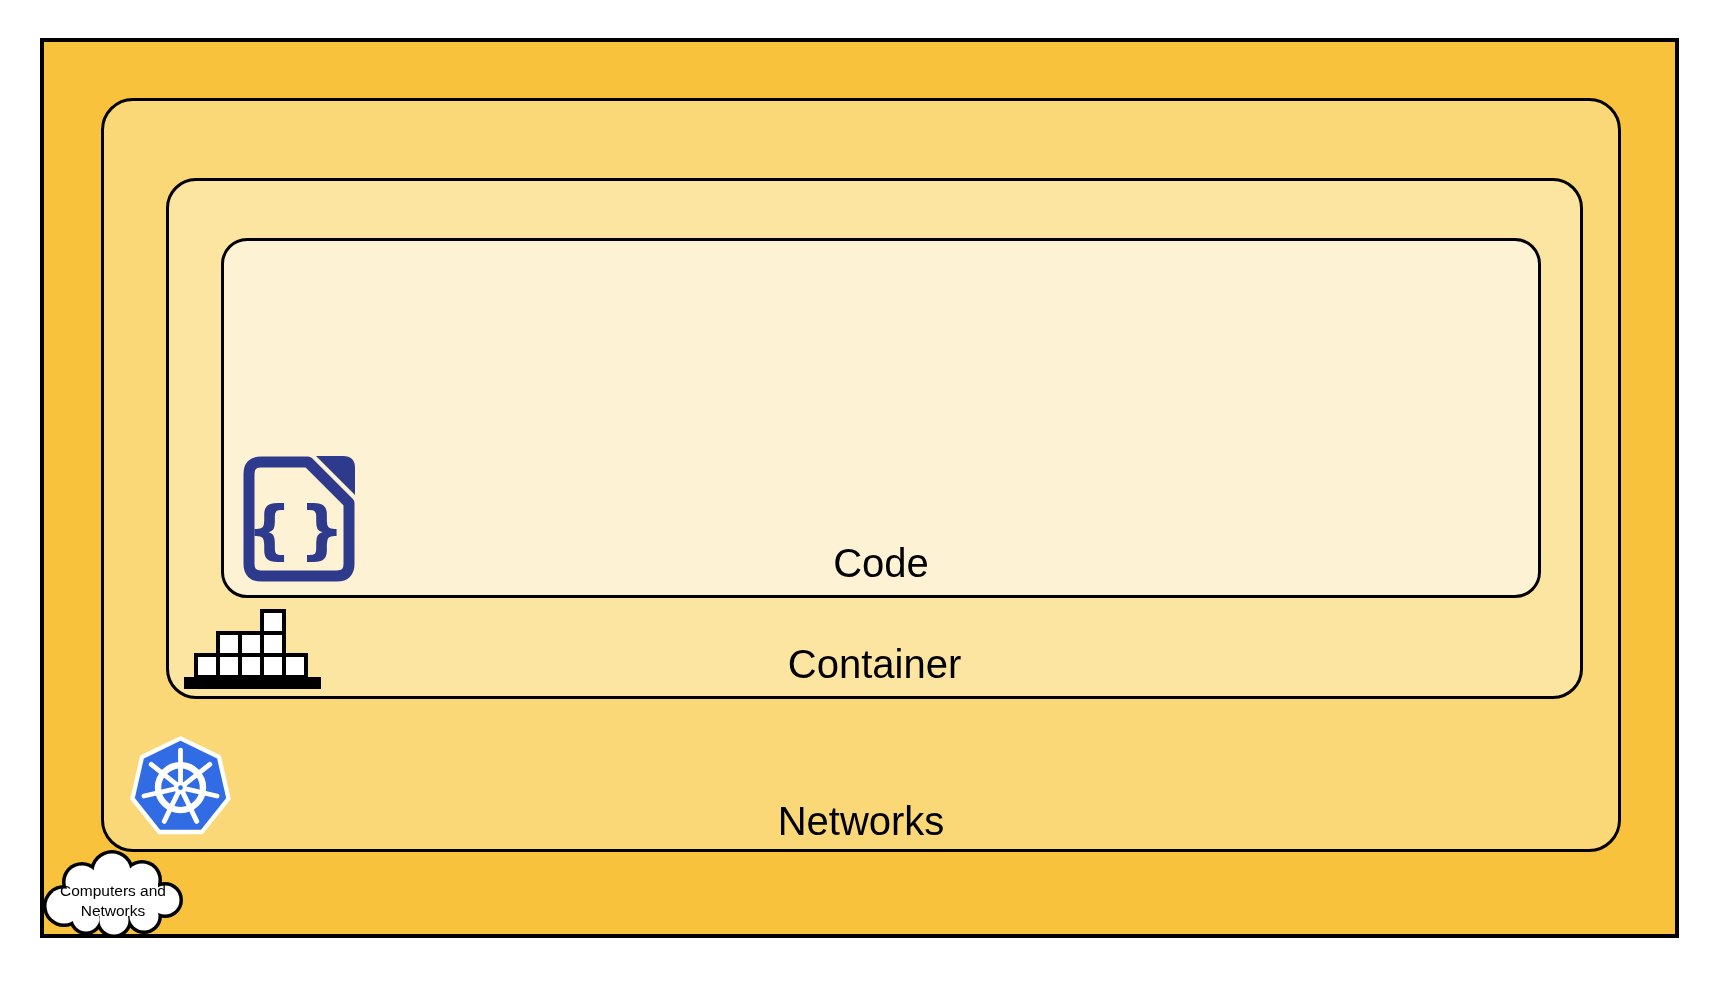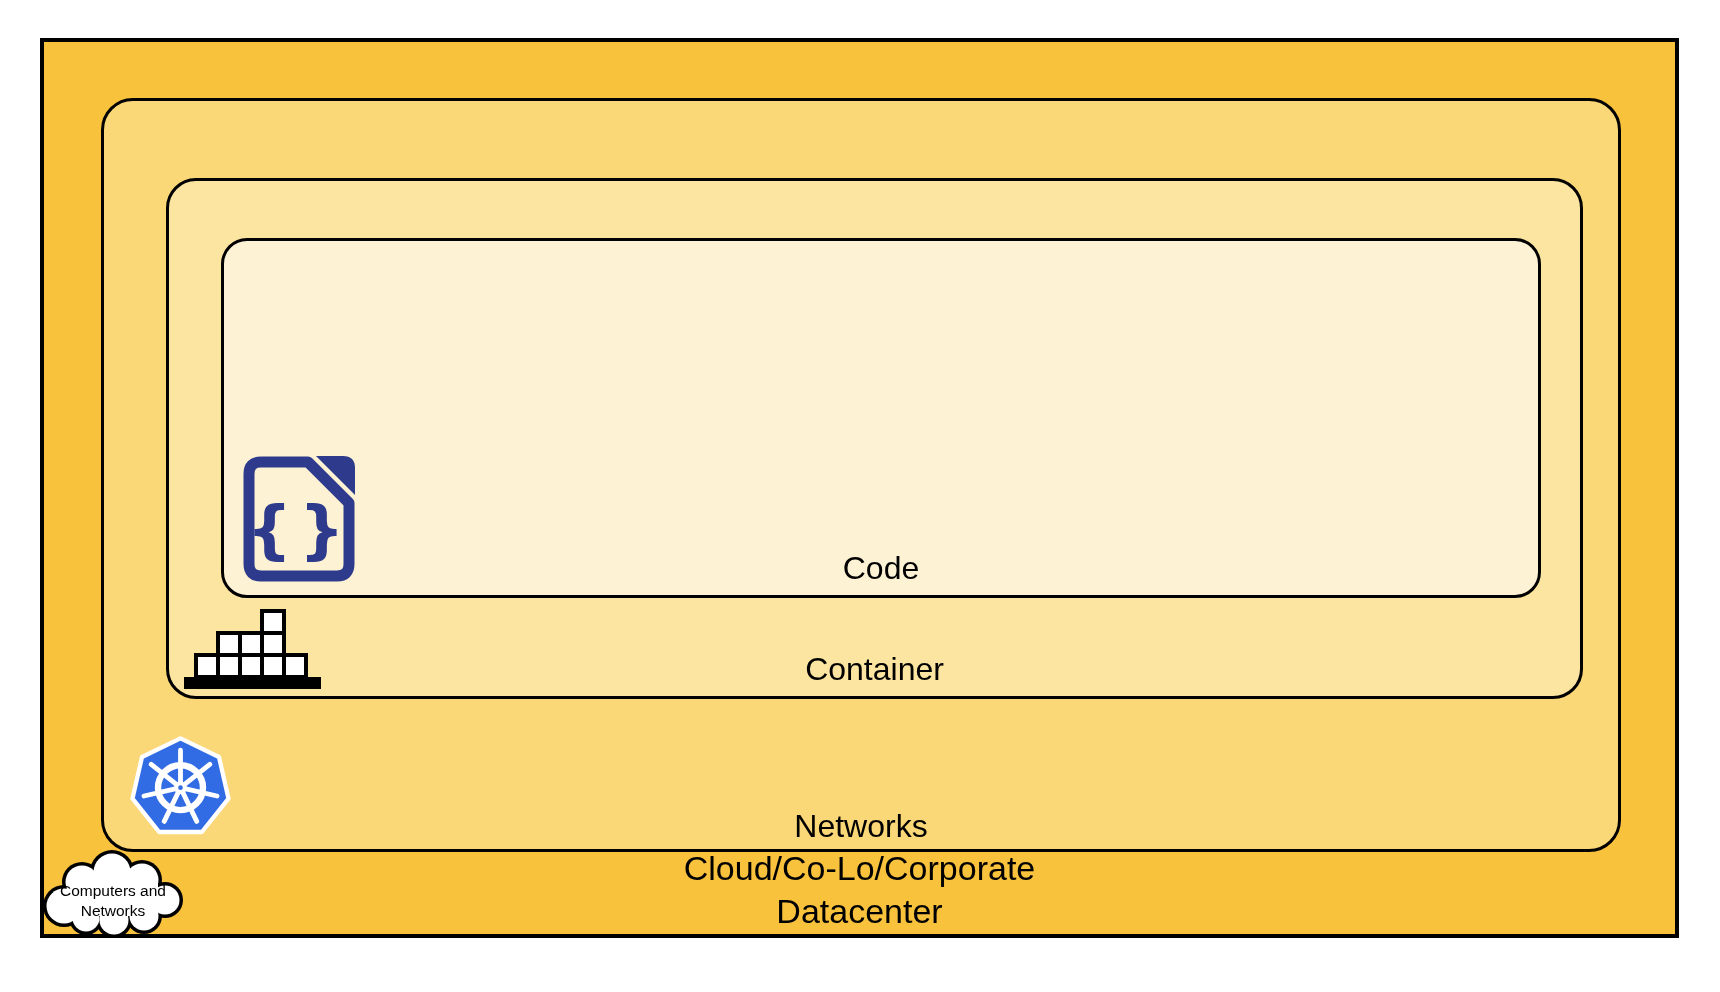--- a/index.html
+++ b/index.html
@@ -5,21 +5,21 @@
   html,body{margin:0;padding:0;background:#fff;}
   body{font-family:"Liberation Sans",sans-serif;color:#000;}
   .canvas{position:relative;width:1720px;height:992px;background:var(--c-page_bg,#fff);overflow:hidden;}
 
   .layer{position:absolute;box-sizing:border-box;border:3px solid var(--c-border,#000);}
   .layer-datacenter{left:40px;top:38px;width:1639px;height:900px;background:var(--c-datacenter_fill);border-width:4px;}
   .layer-cluster{left:57px;top:56px;width:1520px;height:754px;background:var(--c-cluster_fill);border-radius:32px;}
   .layer-container{left:62px;top:77px;width:1417px;height:521px;background:var(--c-container_fill);border-radius:30px;}
   .layer-code{left:52px;top:57px;width:1320px;height:360px;background:var(--c-code_fill);border-radius:26px;}
 
-  .layer-label{position:absolute;left:0;right:0;text-align:center;font-size:32px;line-height:1.2;color:var(--c-label_text);}
+  .layer-label{position:absolute;left:0;right:0;text-align:center;font-size:40px;line-height:1.2;color:var(--c-label_text);}
   .label-code{bottom:8px;}
   .label-container{bottom:8px;}
   .label-cluster{bottom:4px;}
   .label-datacenter{bottom:2px;font-size:34px;line-height:1.25;}
 
   .icon{position:absolute;}
   .icon-code{left:16px;top:214px;width:118px;height:128px;}
   .icon-container{left:15px;top:424px;width:137px;height:84px;}
   .icon-k8s{left:17px;top:631px;width:119px;height:107px;}
   .icon-cloud{left:38px;top:846px;width:150px;height:100px;z-index:5;}
@@ -90,24 +90,20 @@
           <line x1="50" y1="52" x2="15.88" y2="59.79"></line>
           <line x1="50" y1="52" x2="22.63" y2="30.18"></line>
         </g>
         <circle class="k8s-white" cx="50" cy="52" r="21" stroke-width="6"></circle>
         <circle class="k8s-hub" cx="50" cy="52" r="6"></circle>
         <circle class="k8s-hole" cx="50" cy="52" r="2.2"></circle>
       </svg>
       <div class="layer-label label-cluster">Networks</div>
     </div>
 
-    <div class="layer-label label-datacenter">
-      <div>Cloud/Co-Lo/Corporate</div>
-      <div>Datacenter</div>
-    </div>
   </div>
 
   <svg class="icon icon-cloud" viewBox="0 0 150 100" xmlns="http://www.w3.org/2000/svg">
     <g class="cloud-out">
       <circle cx="26" cy="60" r="21"></circle>
       <circle cx="44" cy="36" r="20"></circle>
       <circle cx="74" cy="26" r="22"></circle>
       <circle cx="104" cy="34" r="20"></circle>
       <circle cx="127" cy="54" r="18"></circle>
       <circle cx="106" cy="70" r="18"></circle>

